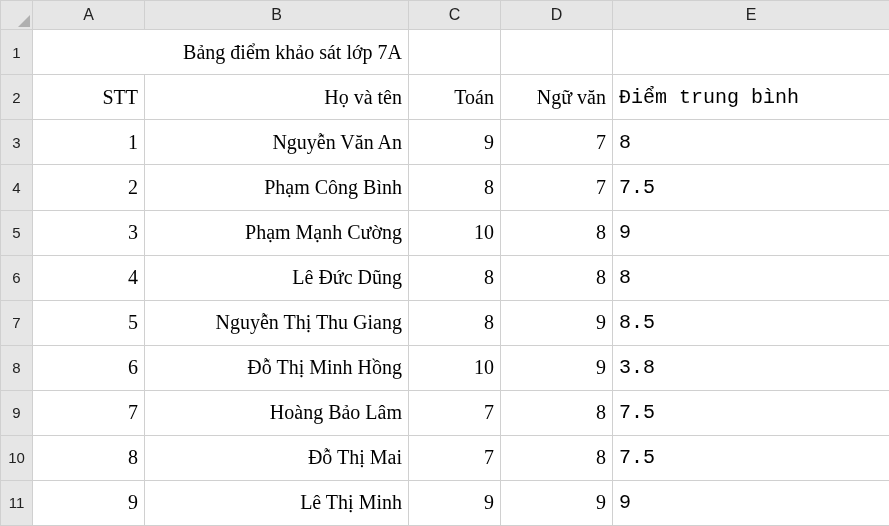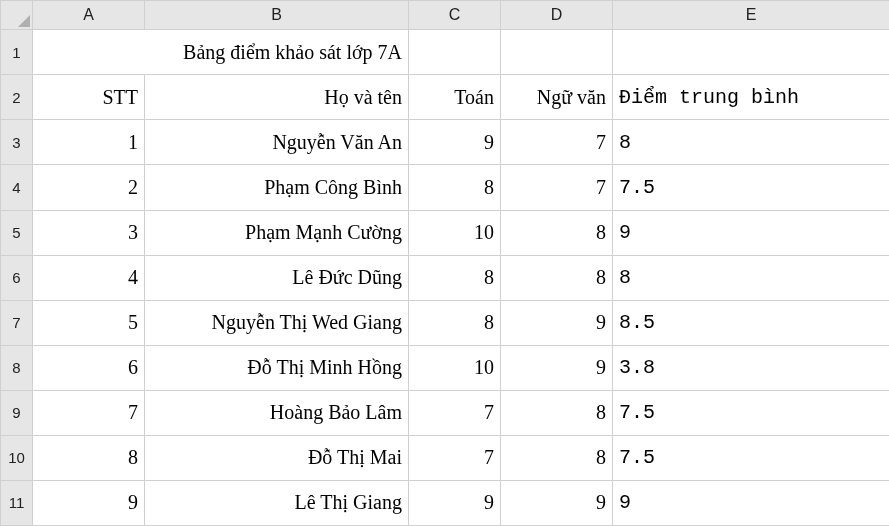--- a/index.html
+++ b/index.html
@@ -133,21 +133,21 @@
     <th class="rowhdr">6</th>
     <td class="center">4</td>
     <td class="center">Lê Đức Dũng</td>
     <td class="center">8</td>
     <td class="center">8</td>
     <td class="left">8</td>
   </tr>
   <tr>
     <th class="rowhdr">7</th>
     <td class="center">5</td>
-    <td class="center">Nguyễn Thị Wed Giang</td>
+    <td class="center">Nguyễn Thị Thu Giang</td>
     <td class="center">8</td>
     <td class="center">9</td>
     <td class="left">8.5</td>
   </tr>
   <tr>
     <th class="rowhdr">8</th>
     <td class="center">6</td>
     <td class="center">Đỗ Thị Minh Hồng</td>
     <td class="center">10</td>
     <td class="center">9</td>
@@ -165,19 +165,19 @@
     <th class="rowhdr">10</th>
     <td class="center">8</td>
     <td class="center">Đỗ Thị Mai</td>
     <td class="center">7</td>
     <td class="center">8</td>
     <td class="left">7.5</td>
   </tr>
   <tr>
     <th class="rowhdr">11</th>
     <td class="center">9</td>
-    <td class="center">Lê Thị Giang</td>
+    <td class="center">Lê Thị Minh</td>
     <td class="center">9</td>
     <td class="center">9</td>
     <td class="left">9</td>
   </tr>
 </tbody>
   </table>
 
 </body></html>

